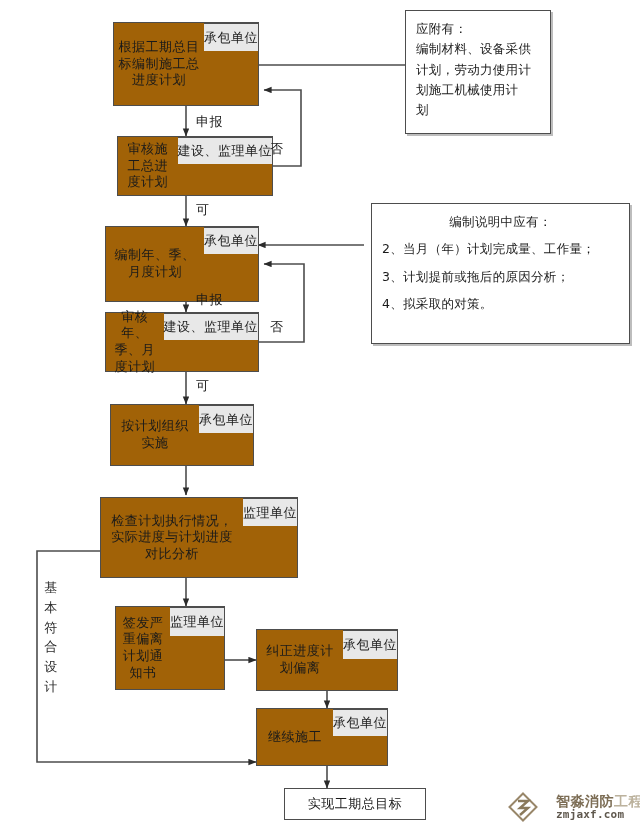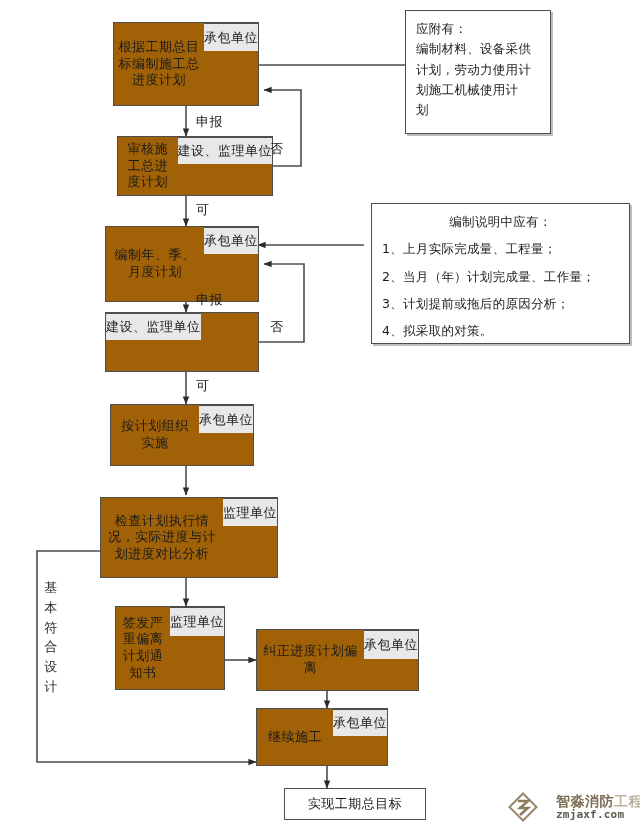--- a/index.html
+++ b/index.html
@@ -186,39 +186,40 @@
     <div class="title">审核施工总进度计划</div>
     <div class="actor" style="height:27px;">建设、监理单位</div>
   </div>
 
   <div class="pbox" style="left:105px; top:226px; width:154px; height:76px;">
     <div class="title">编制年、季、月度计划</div>
     <div class="actor" style="height:27px;">承包单位</div>
   </div>
 
   <div class="pbox" style="left:105px; top:312px; width:154px; height:60px;">
+    <div class="title">审核年、季、月度计划</div>
     <div class="actor" style="height:27px;">建设、监理单位</div>
   </div>
 
   <div class="pbox" style="left:110px; top:404px; width:144px; height:62px;">
     <div class="title">按计划组织实施</div>
     <div class="actor" style="height:28px;">承包单位</div>
   </div>
 
-  <div class="pbox" style="left:100px; top:497px; width:178px; height:81px;">
+  <div class="pbox" style="left:100px; top:497px; width:198px; height:81px;">
     <div class="title">检查计划执行情况，实际进度与计划进度对比分析</div>
     <div class="actor" style="height:28px;">监理单位</div>
   </div>
 
   <div class="pbox" style="left:115px; top:606px; width:110px; height:84px;">
     <div class="title">签发严重偏离计划通知书</div>
     <div class="actor" style="height:29px;">监理单位</div>
   </div>
 
-  <div class="pbox" style="left:256px; top:629px; width:163px; height:62px;">
+  <div class="pbox" style="left:256px; top:629px; width:142px; height:62px;">
     <div class="title">纠正进度计划偏离</div>
     <div class="actor" style="height:29px;">承包单位</div>
   </div>
 
   <div class="pbox" style="left:256px; top:708px; width:132px; height:58px;">
     <div class="title">继续施工</div>
     <div class="actor" style="height:27px;">承包单位</div>
   </div>
 
   <div class="sbox" style="left:256px; top:788px; width:142px; height:32px;">
@@ -245,21 +246,20 @@
   <div class="note shadowed" style="left:405px; top:10px; width:146px; height:124px;">
     <span class="note-head">应附有：</span>
     <span class="note-line">编制材料、设备采供</span>
     <span class="note-line">计划，劳动力使用计</span>
     <span class="note-line">划施工机械使用计</span>
     <span class="note-line">划</span>
   </div>
 
   <div class="note shadowed spaced" style="left:371px; top:203px; width:259px; height:141px;">
     <span class="note-head centered">编制说明中应有：</span>
-    <span class="note-line">1、上月实际完成量、工程量；</span>
     <span class="note-line">2、当月（年）计划完成量、工作量；</span>
     <span class="note-line">3、计划提前或拖后的原因分析；</span>
     <span class="note-line">4、拟采取的对策。</span>
   </div>
 
   <div id="watermark" style="left:508px; top:792px;">
     <div class="wm-mark">
       <svg viewBox="0 0 30 30" width="30" height="30">
         <path d="M15,1.5 L28.5,15 L15,28.5 L1.5,15 Z" fill="none" stroke="#8a7655" stroke-width="2"></path>
         <path d="M10,9 L20,9 L12,16 L20,16 L12,23" fill="none" stroke="#7a6745" stroke-width="2.4" stroke-linejoin="miter"></path>

